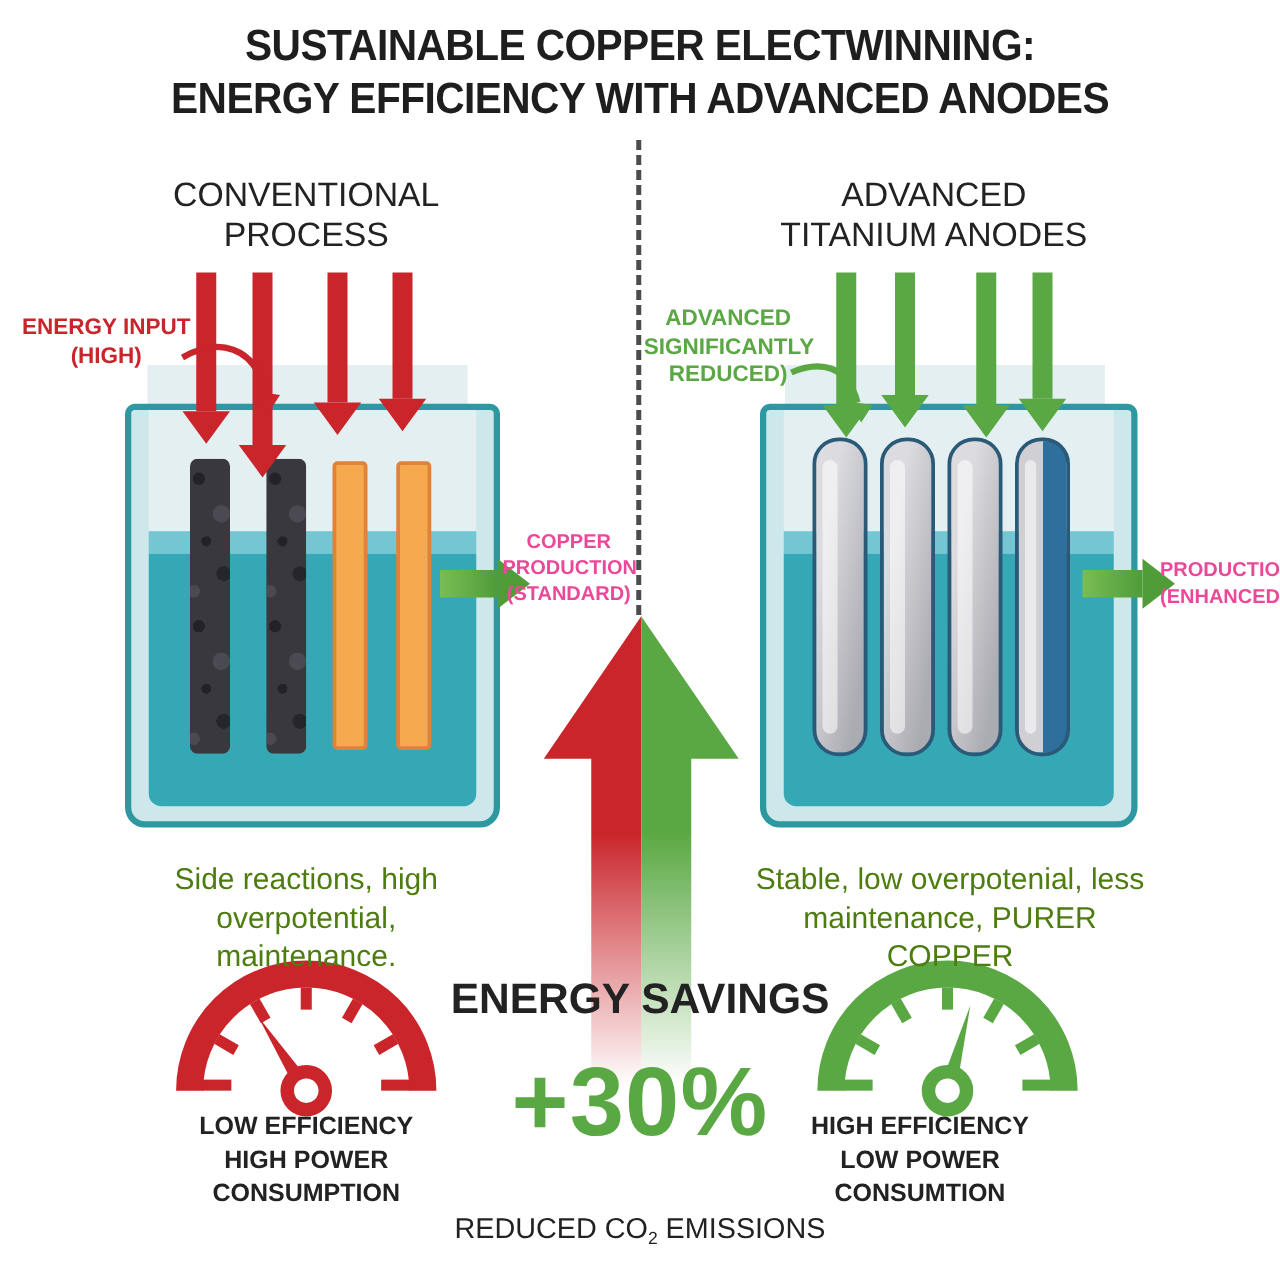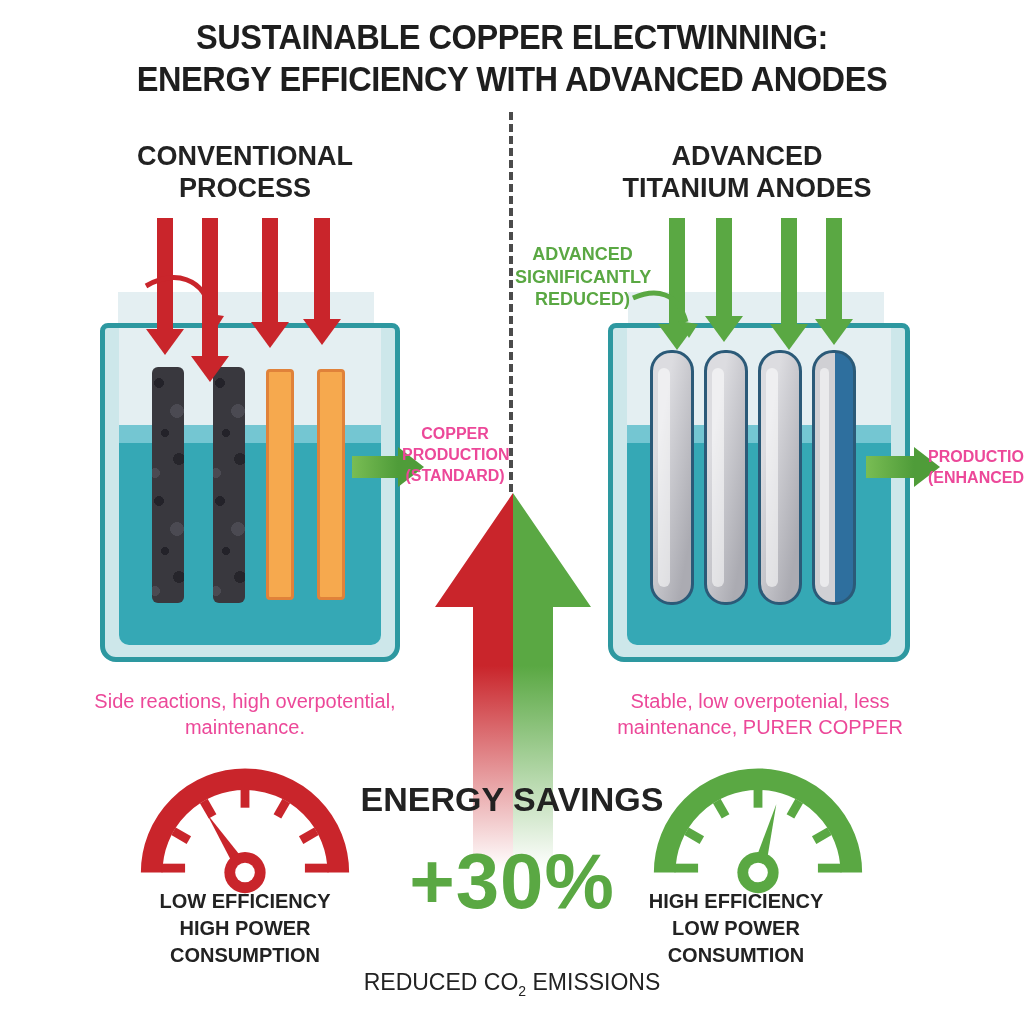--- a/index.html
+++ b/index.html
@@ -4,21 +4,21 @@
 <style>
   html,body{margin:0;padding:0;background:#fff;}
   .canvas{position:relative;width:1024px;height:1024px;background:#ffffff;overflow:hidden;
           font-family:"Liberation Sans", sans-serif;color:#232323;padding-left:15px;}
   .abs{position:absolute;}
   .center-text{text-align:center;white-space:pre-line;}
 
   
   .main-title{top:16px;left:0;width:1024px;text-align:center;font-size:35px;font-weight:700;
               letter-spacing:-.5px;line-height:1.2;color:#1e1e1e;transform:scaleX(.93);white-space:pre-line;}
-  .section-header{font-size:27px;font-weight:700;line-height:1.2;color:#222;z-index:5;}
+  .section-header{font-size:27px;font-weight:400;line-height:1.2;color:#222;z-index:5;}
 
   
   .divider{left:509px;top:112px;height:380px;width:0;border-left:4px dashed #4b4b4b;z-index:1;}
 
   
   .backdrop{background:var(--tank-air,#e4eff2);z-index:0;}
   .tank{border:5px solid var(--teal,#2d98a0);background:var(--tank-wall,#cde7ea);
         border-radius:8px 8px 16px 16px;z-index:1;}
   .tank .air{position:absolute;left:14px;right:14px;top:0;height:97px;background:var(--tank-air,#e4eff2);}
   .tank .band{position:absolute;left:14px;right:14px;top:97px;height:18px;background:var(--waterline,#74c6d2);}
@@ -56,21 +56,21 @@
   .rarr{height:22px;background:linear-gradient(to right,#79bd54,#4f9c39);z-index:4;}
   .rarr::after{content:"";position:absolute;left:100%;top:-9px;
     border-top:20px solid transparent;border-bottom:20px solid transparent;
     border-left:26px solid #4f9c39;}
 
   
   .energy-label{font-size:18px;font-weight:700;line-height:1.25;z-index:5;}
   .red-text{color:var(--red,#c9252b);}
   .green-text{color:var(--green,#5aa843);}
   .output-label{font-size:16px;font-weight:700;line-height:1.3;color:#ec4899;z-index:5;}
-  .note-text{font-size:20px;font-weight:400;line-height:1.3;color:#ec4899;z-index:5;}
+  .note-text{font-size:24px;font-weight:400;line-height:1.3;color:#4d7c0f;z-index:5;}
   .gauge-label{font-size:20px;font-weight:700;line-height:1.35;color:#222;z-index:5;}
 
   
   .savings-title{left:322px;top:780px;width:380px;font-size:34px;font-weight:700;color:#222;z-index:5;}
   .savings-value{left:322px;top:836px;width:380px;font-size:78px;font-weight:700;
                  color:var(--green,#5aa843);z-index:5;letter-spacing:1px;}
   .co2-line{left:292px;top:942px;width:440px;font-size:23px;font-weight:400;color:#222;z-index:5;}
   .co2-line sub{font-size:14px;}
 
   svg{position:absolute;overflow:visible;}
@@ -121,20 +121,22 @@
   <div class="abs electrode gray-bar" style="left:758px;top:350px;"></div>
   <div class="abs electrode gray-bar blue-half" style="left:812px;top:350px;"></div>
 
   <div class="abs darr green" style="left:669px;top:218px;height:106px;"></div>
   <div class="abs darr green" style="left:716px;top:218px;height:98px;"></div>
   <div class="abs darr green" style="left:781px;top:218px;height:106px;"></div>
   <div class="abs darr green" style="left:826px;top:218px;height:101px;"></div>
 
   <div class="abs rarr" style="left:866px;top:456px;width:48px;"></div>
 
+  <div class="abs energy-label red-text center-text" style="left:10px;top:250px;width:150px;">ENERGY INPUT
+(HIGH)</div>
   <svg style="left:142px;top:270px;z-index:5;" width="90" height="66" viewBox="0 0 90 66">
     <path d="M4,16 C32,0 62,6 70,44" fill="none" stroke="var(--red,#c9252b)" stroke-width="5"></path>
     <polygon points="62,43 82,46 73,60" fill="var(--red,#c9252b)"></polygon>
   </svg>
 
   <div class="abs energy-label green-text center-text" style="left:515px;top:243px;width:135px;">ADVANCED
 SIGNIFICANTLY
 REDUCED)</div>
   <svg style="left:630px;top:286px;z-index:5;" width="74" height="58" viewBox="0 0 74 58">
     <path d="M3,12 C26,2 48,6 56,36" fill="none" stroke="var(--green,#5aa843)" stroke-width="5"></path>

